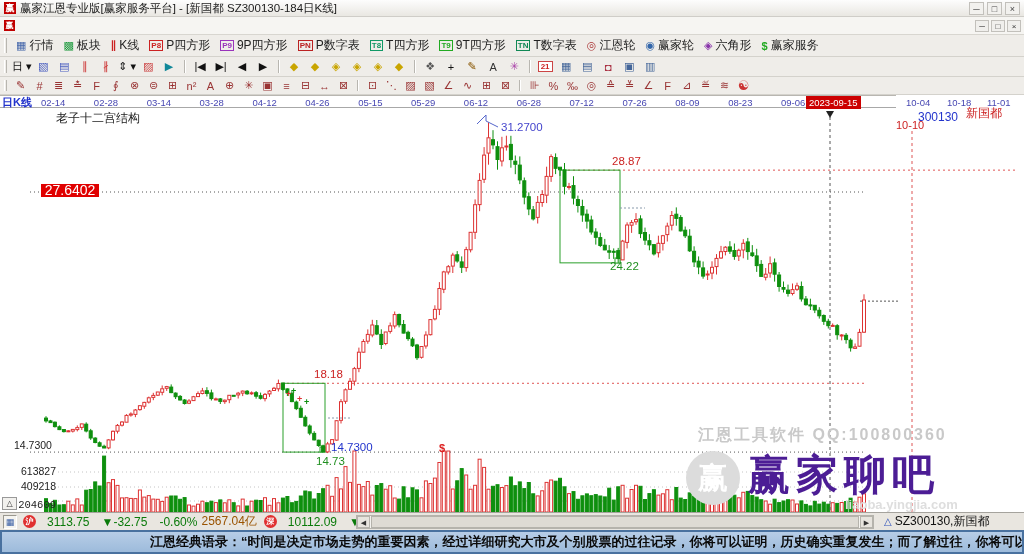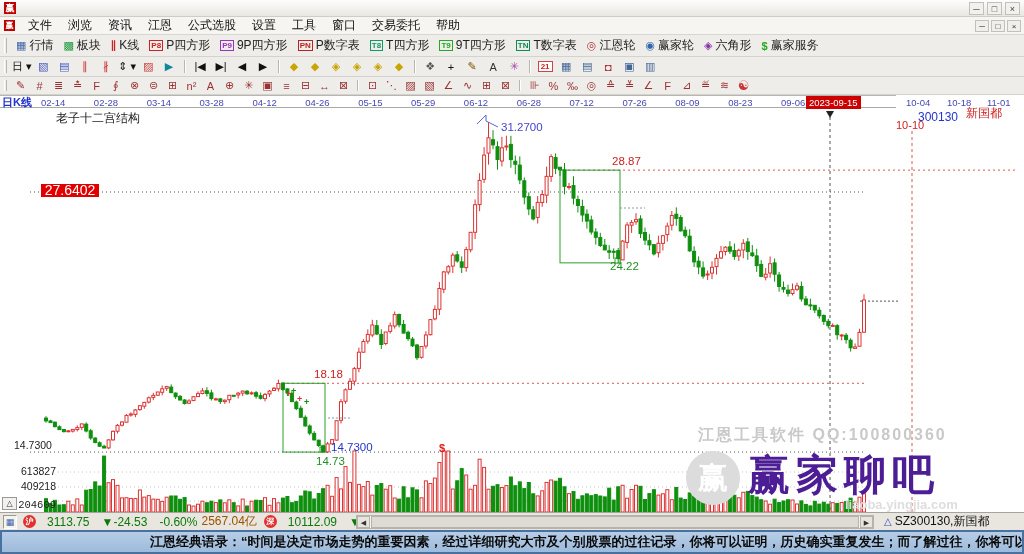--- a/index.html
+++ b/index.html
@@ -86,41 +86,30 @@
     background:linear-gradient(#b7cde7,#9dbbdb); border:2px solid #49719f;
     font-size:13px; font-weight:bold; color:#0a0a0a; line-height:20px; padding-left:148px; white-space:nowrap; overflow:hidden; }
 </style>
 </head>
 <body>
 
 <div id="app">
 
   <div id="titlebar">
     <div id="logo">赢</div>
+    <div id="title-text">赢家江恩专业版[赢家服务平台] - [新国都  SZ300130-184日K线]</div>
     <div class="wincontrols">
       <div class="winbtn">─</div>
       <div class="winbtn">□</div>
       <div class="winbtn">×</div>
     </div>
   </div>
 
   <div id="menubar">
     <div id="menu-logo">赢</div>
-    <div id="menu-items" style="display:flex;">
-        <div class="menu-item">文件</div>
-        <div class="menu-item">浏览</div>
-        <div class="menu-item">资讯</div>
-        <div class="menu-item">江恩</div>
-        <div class="menu-item">公式选股</div>
-        <div class="menu-item">设置</div>
-        <div class="menu-item">工具</div>
-        <div class="menu-item">窗口</div>
-        <div class="menu-item">交易委托</div>
-        <div class="menu-item">帮助</div>
-      </div>
     <div class="mdi">
       <div class="mdibtn">─</div>
       <div class="mdibtn">□</div>
       <div class="mdibtn">×</div>
     </div>
   </div>
 
   <div id="toolbar1" class="toolbar">
       <div class="grip"></div>
       <div class="tb1-btn">
@@ -941,21 +930,21 @@
     <div class="wm" style="left:748px;top:352px;font-size:42px;letter-spacing:6px;color:#4c1d95;">赢家聊吧</div>
     <div class="wm" style="left:845px;top:402px;font-size:13px;color:#dedede;">liaoba.yingjia.com</div>
 
     <div id="btn-up">△</div>
   </div>
 
   <div id="statusbar">
     <div class="st-icon-box">▦</div>
     <div class="st-circ">沪</div>
     <span class="st-g">3113.75</span>
-    <span class="st-g"><span>▼</span><span>-24.53</span></span>
+    <span class="st-g"><span>▼</span><span>-32.75</span></span>
     <span class="st-g">-0.60%</span>
     <span class="st-a">2567.04亿</span>
     <div class="st-circ">深</div>
     <span class="st-g">10112.09</span>
     <span class="st-g"><span>▼</span><span>-51.80</span></span>
     <span class="st-g">-0.65%</span>
     <span class="st-a">3696.26亿</span>
     <div id="hscroll">
       <div class="sc-btn">◀</div>
       <div id="sc-thumb"></div>

